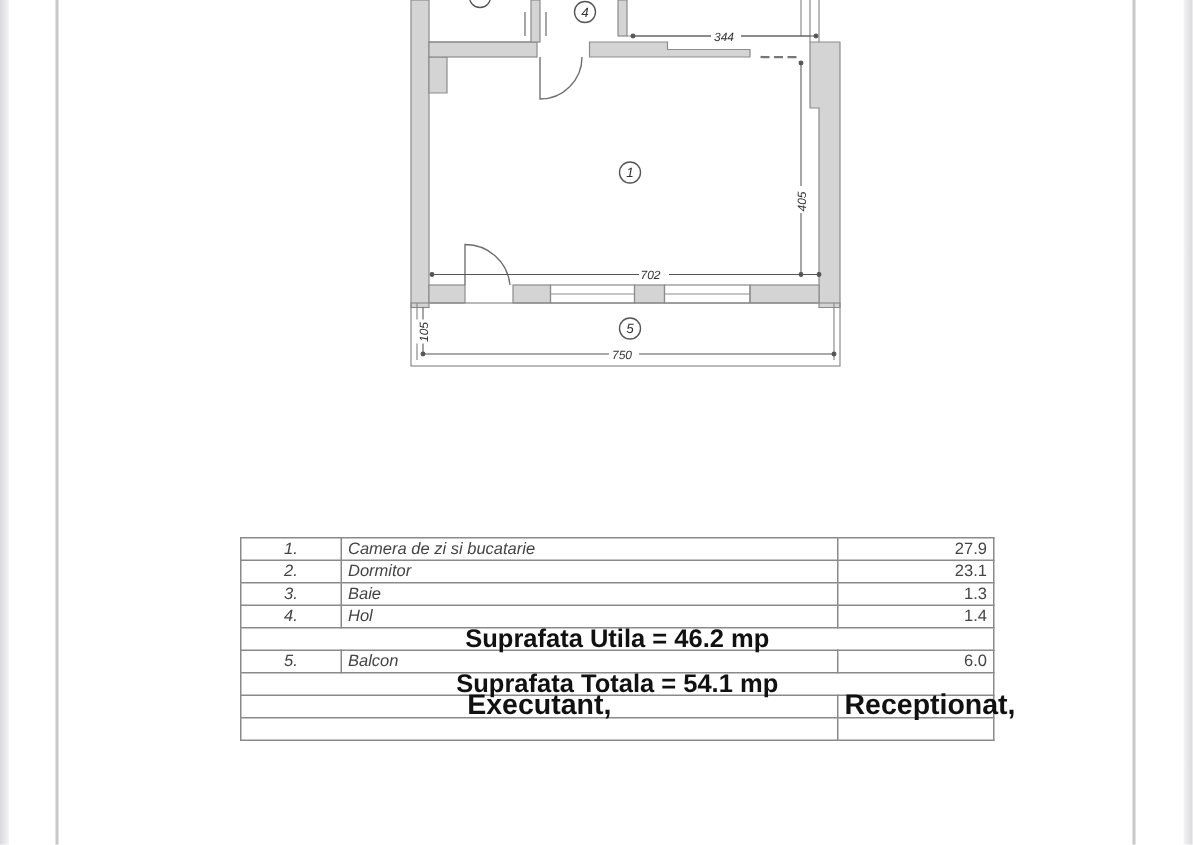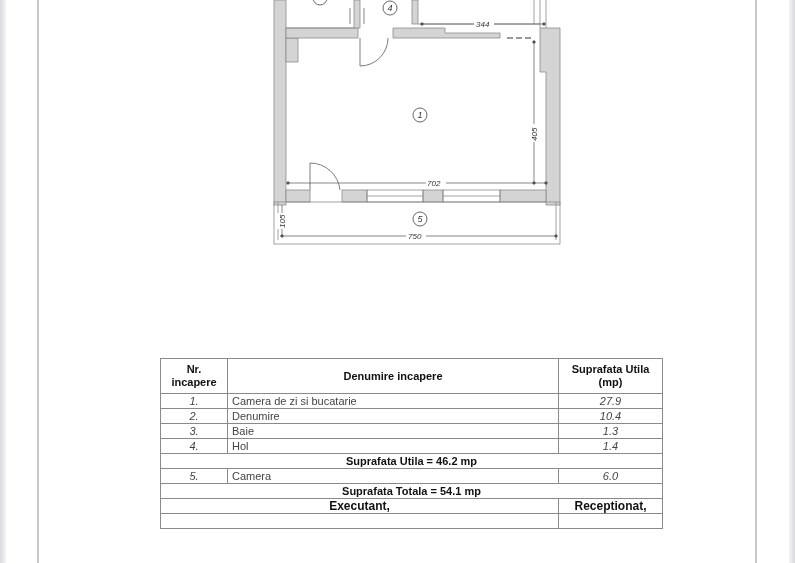--- a/index.html
+++ b/index.html
@@ -10,24 +10,24 @@
   .page-border-right { position:absolute; left:755px; top:0; width:2px; height:563px; background:#c8c8c8; }
   .plan { position:absolute; left:270px; top:0; width:300px; height:250px; }
   .plan svg { display:block; }
   .plan text { font-family:"Liberation Sans", sans-serif; font-style:italic; fill:#333; }
 
   table.rooms { position:absolute; left:160px; top:358px; width:502px; border-collapse:collapse; table-layout:fixed; font-size:11px; color:#111; }
   table.rooms td, table.rooms th { border:1px solid #8a8a8a; padding:0 4px; height:14px; line-height:14px; }
   table.rooms th { font-weight:bold; text-align:center; font-size:11px; }
   table.rooms th.hdr-tall { height:34px; line-height:13px; }
   td.num { text-align:center; font-style:italic; color:#444; }
-  td.name { color:#444; padding-left:8px; }
-  td.area { text-align:center; font-style:italic; color:#444; }
-  td.summary { text-align:center; font-weight:bold; font-size:11px; height:15px; line-height:15px; }
-  td.sig-head { text-align:center; font-weight:bold; font-size:12px; height:14px; line-height:14px; }
+  td.name { font-style:italic; color:#444; padding-left:8px; }
+  td.area { text-align:right; color:#444; }
+  td.summary { text-align:center; font-weight:bold; font-size:17px; height:15px; line-height:15px; }
+  td.sig-head { text-align:center; font-weight:bold; font-size:19px; height:14px; line-height:14px; }
   td.sig-box { height:44px; }
 </style>
 </head>
 <body>
 
 <div class="edge-left"></div>
 <div class="edge-right"></div>
 <div class="page-border-left"></div>
 <div class="page-border-right"></div>
 
@@ -124,57 +124,46 @@
   </svg>
 </div>
 
 <table class="rooms">
   <colgroup>
     <col style="width:67px">
     <col style="width:331px">
     <col style="width:104px">
   </colgroup>
   <tbody>
-      <tr>
-    <th class="hdr-tall">
-      <span>Nr.</span><br>
-      <span>incapere</span>
-    </th>
-    <th class="hdr-tall">Denumire incapere</th>
-    <th class="hdr-tall">
-      <span>Suprafata Utila</span><br>
-      <span>(mp)</span>
-    </th>
-  </tr>
   <tr>
     <td class="num">1.</td>
     <td class="name">Camera de zi si bucatarie</td>
     <td class="area">27.9</td>
   </tr>
   <tr>
     <td class="num">2.</td>
-    <td class="name">Denumire</td>
-    <td class="area">10.4</td>
+    <td class="name">Dormitor</td>
+    <td class="area">23.1</td>
   </tr>
   <tr>
     <td class="num">3.</td>
     <td class="name">Baie</td>
     <td class="area">1.3</td>
   </tr>
   <tr>
     <td class="num">4.</td>
     <td class="name">Hol</td>
     <td class="area">1.4</td>
   </tr>
   <tr>
     <td class="summary" colspan="3">Suprafata Utila = 46.2 mp</td>
   </tr>
   <tr>
     <td class="num">5.</td>
-    <td class="name">Camera</td>
+    <td class="name">Balcon</td>
     <td class="area">6.0</td>
   </tr>
   <tr>
     <td class="summary" colspan="3">Suprafata Totala = 54.1 mp</td>
   </tr>
   <tr>
     <td class="sig-head" colspan="2" style="width:250px"><span>Executant,</span></td>
     <td class="sig-head"><span>Receptionat,</span></td>
   </tr>
   <tr>

